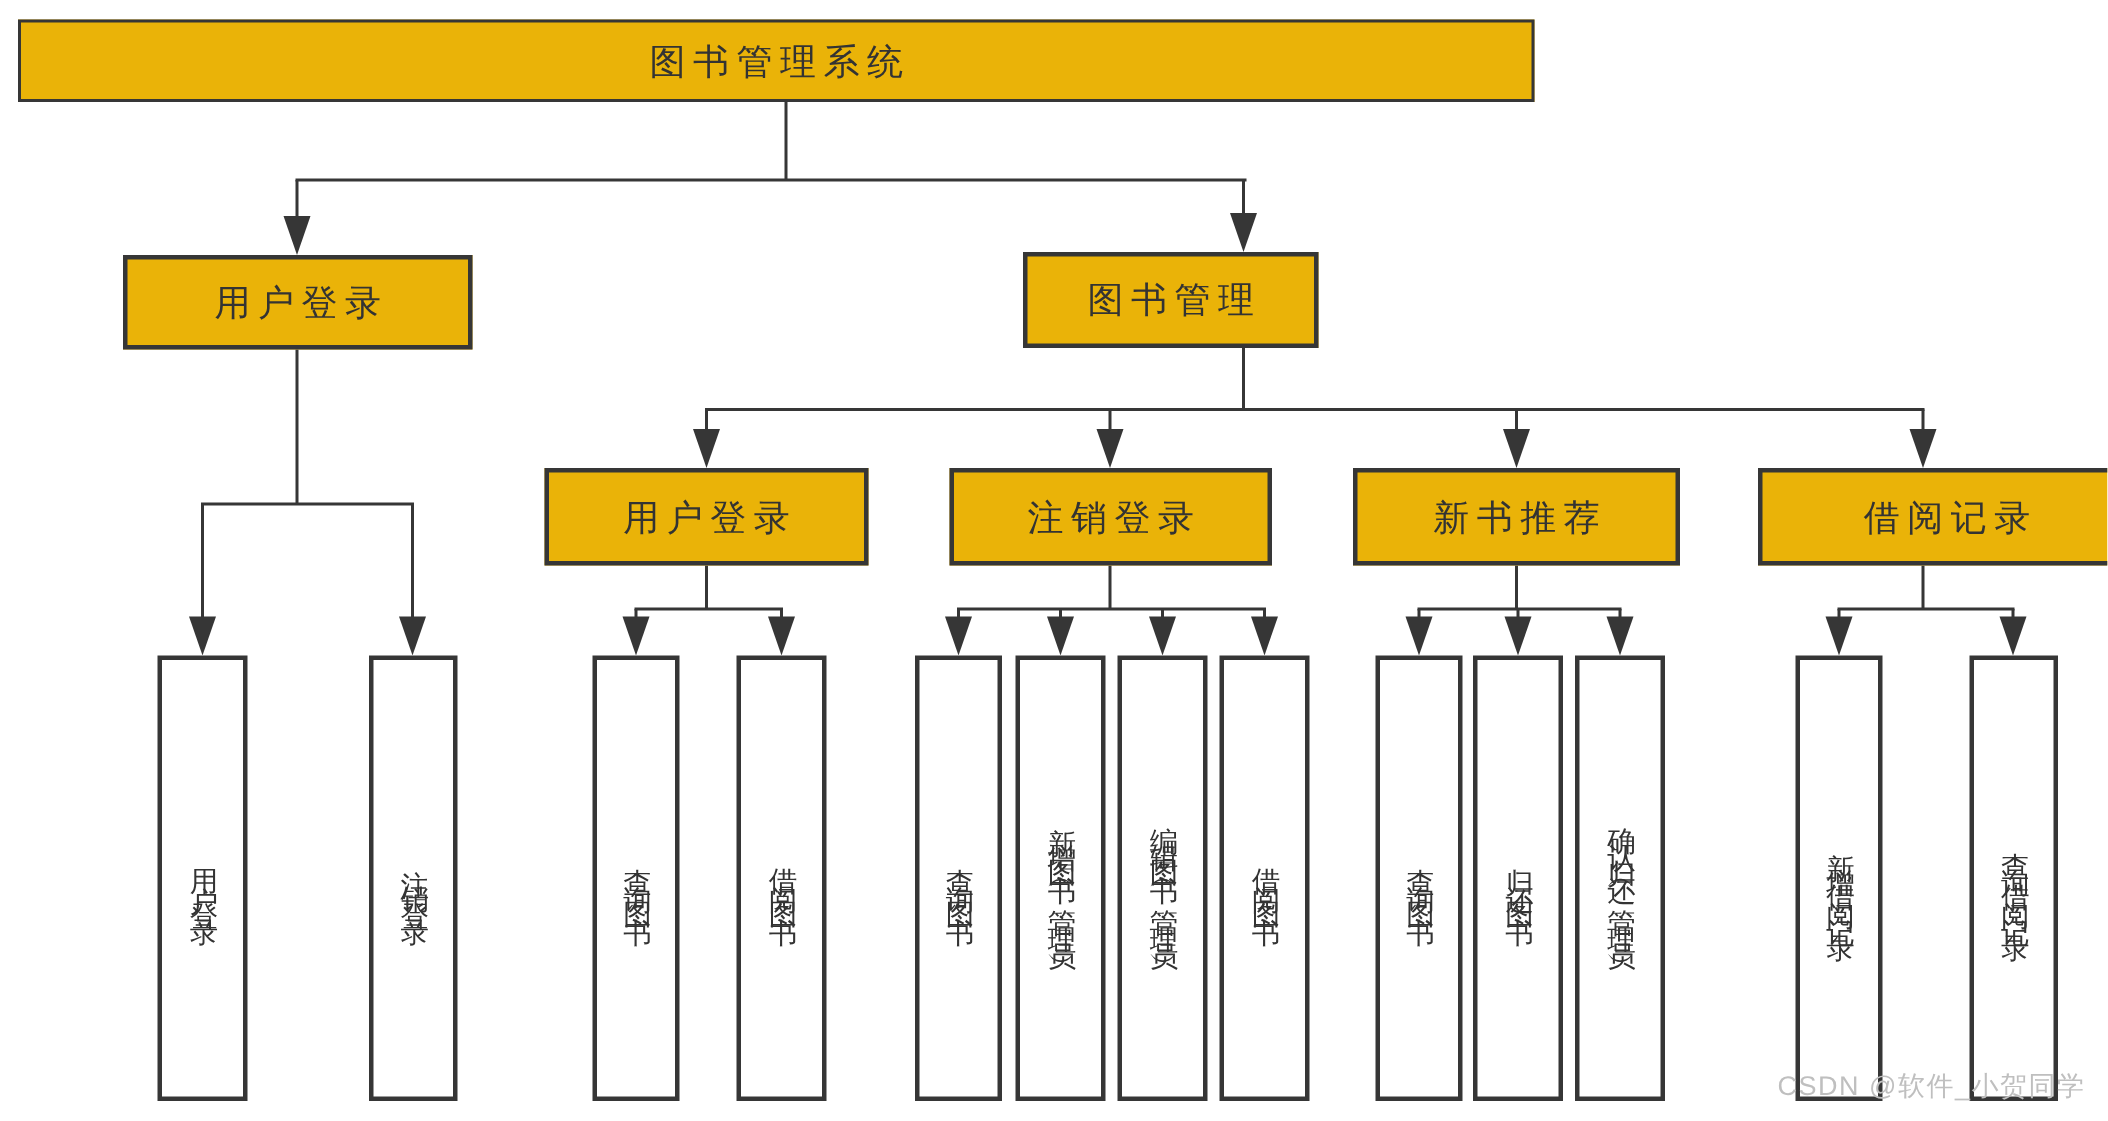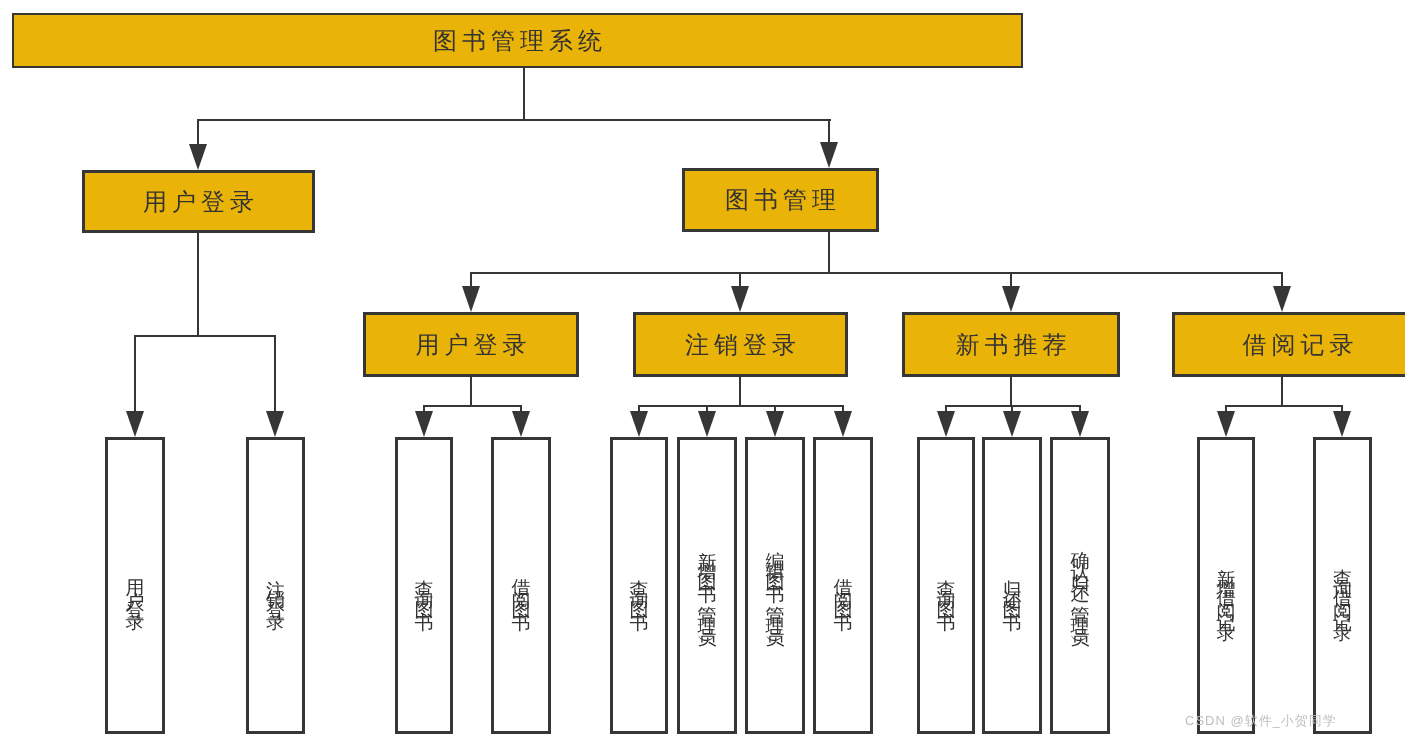--- a/index.html
+++ b/index.html
@@ -43,21 +43,21 @@
   .vl{position:absolute;width:2px;background:var(--line-color);}
   .arrow{
     position:absolute;width:0;height:0;
     border-left:9px solid transparent;
     border-right:9px solid transparent;
     border-top:26px solid var(--line-color);
   }
   .watermark{
     position:absolute;
     left:1185px;top:712px;
-    font-size:13px;letter-spacing:1px;
+    font-size:18px;letter-spacing:1px;
     color:var(--wm-color);
     z-index:5;
     white-space:nowrap;
   }
 </style>
 </head>
 <body>
 
 <div class="canvas">
 

